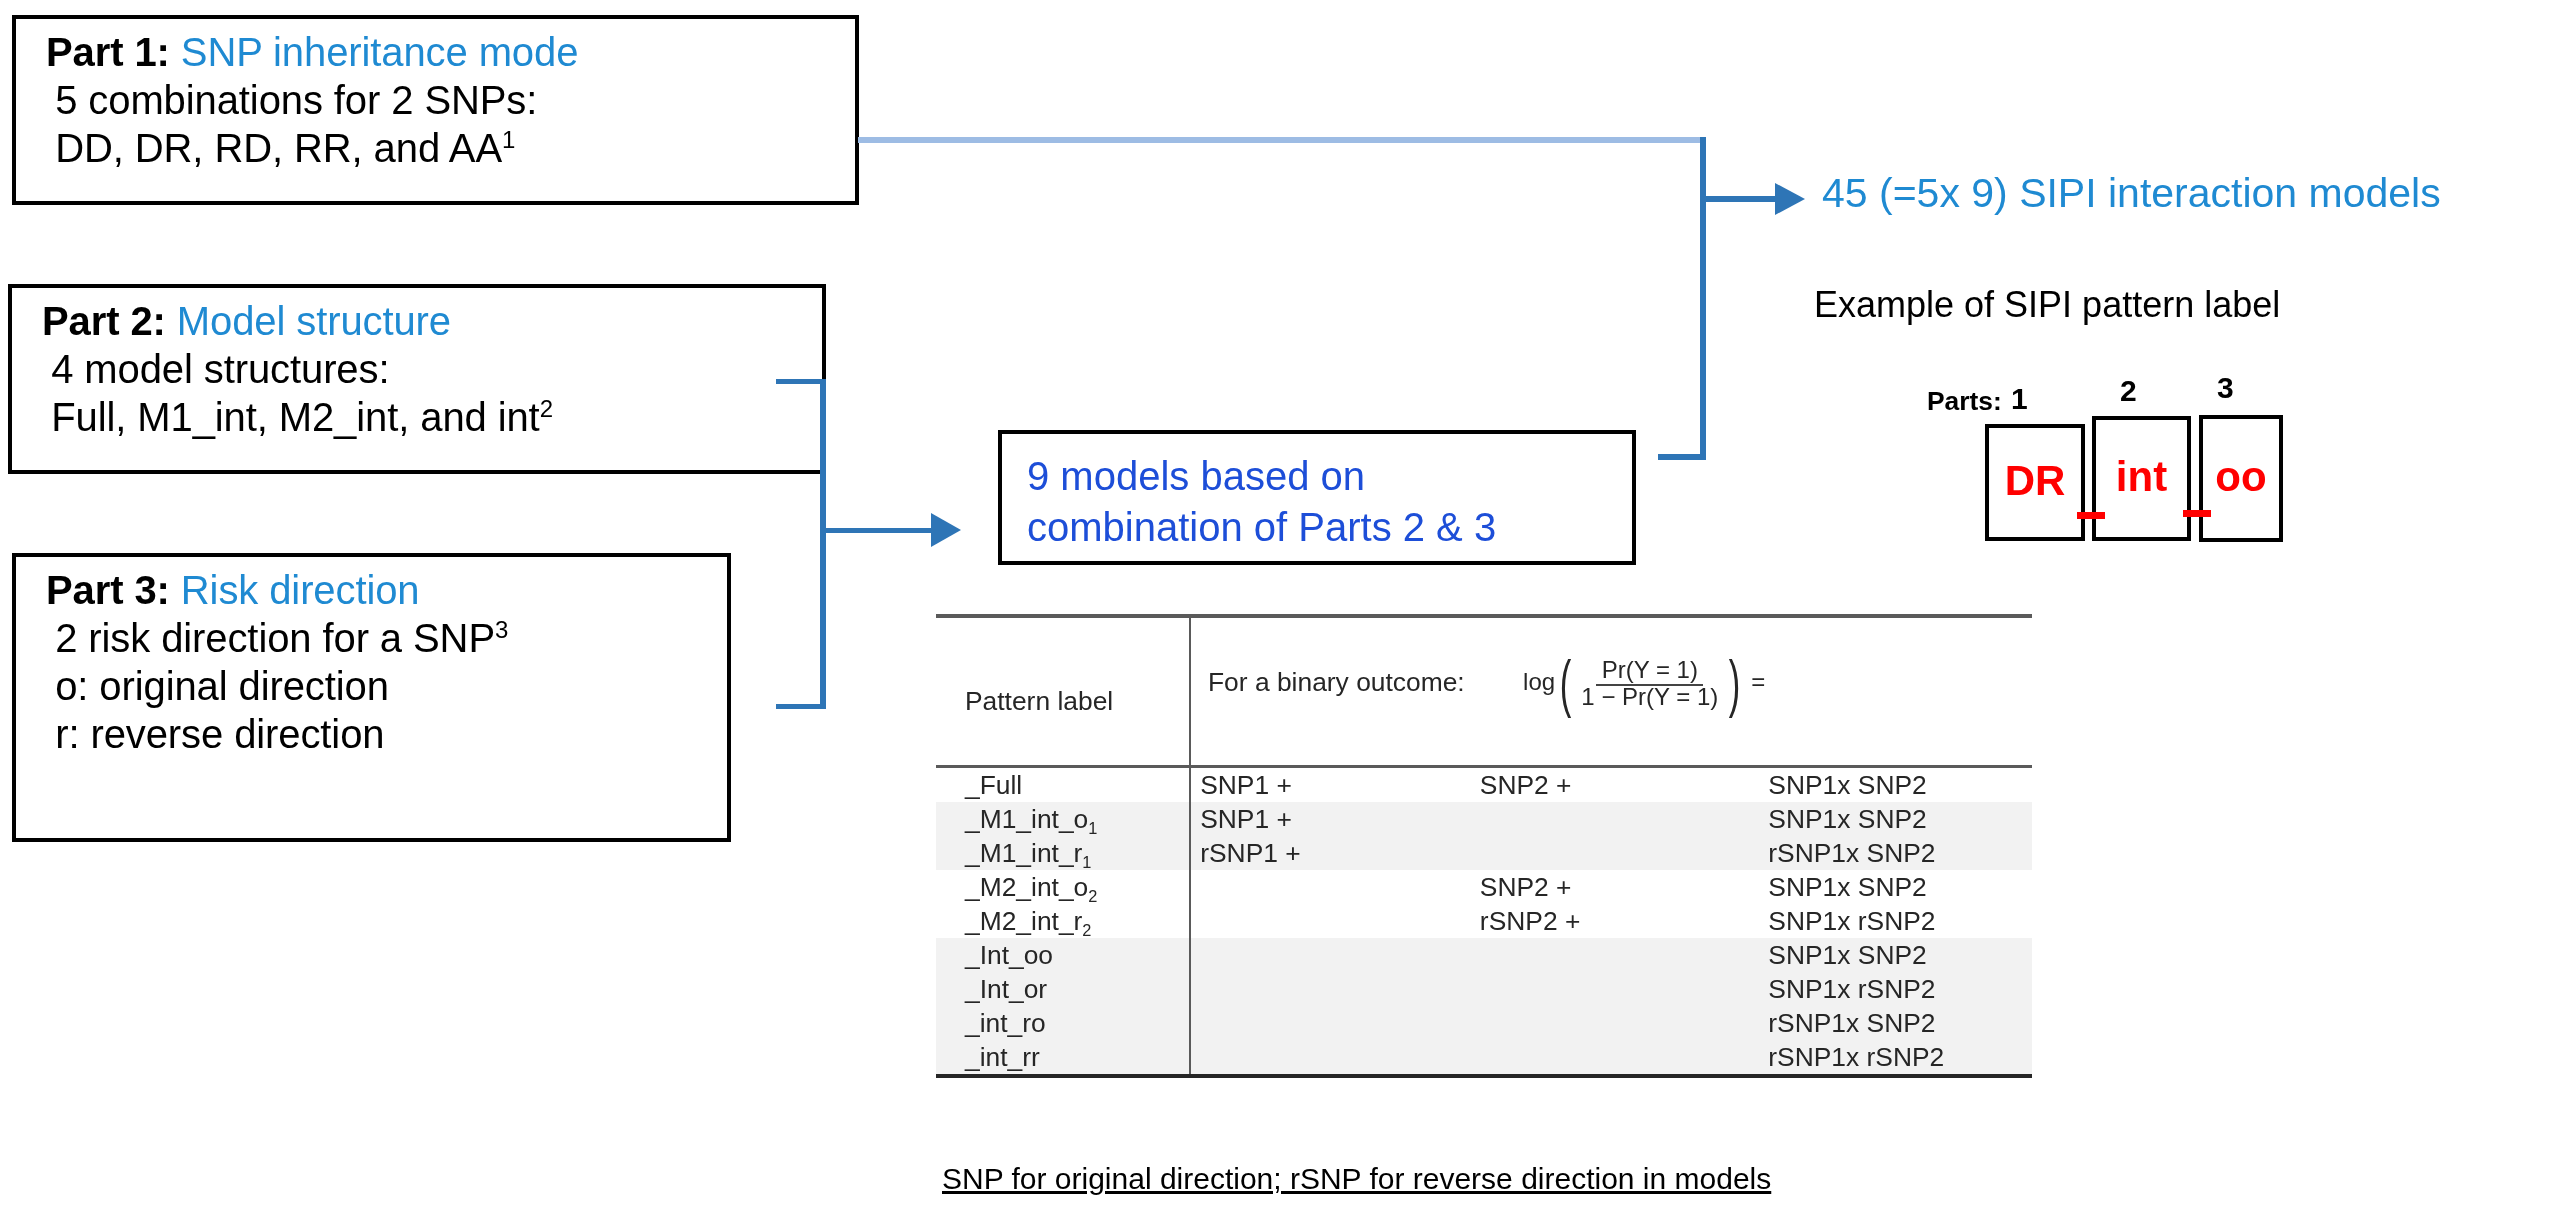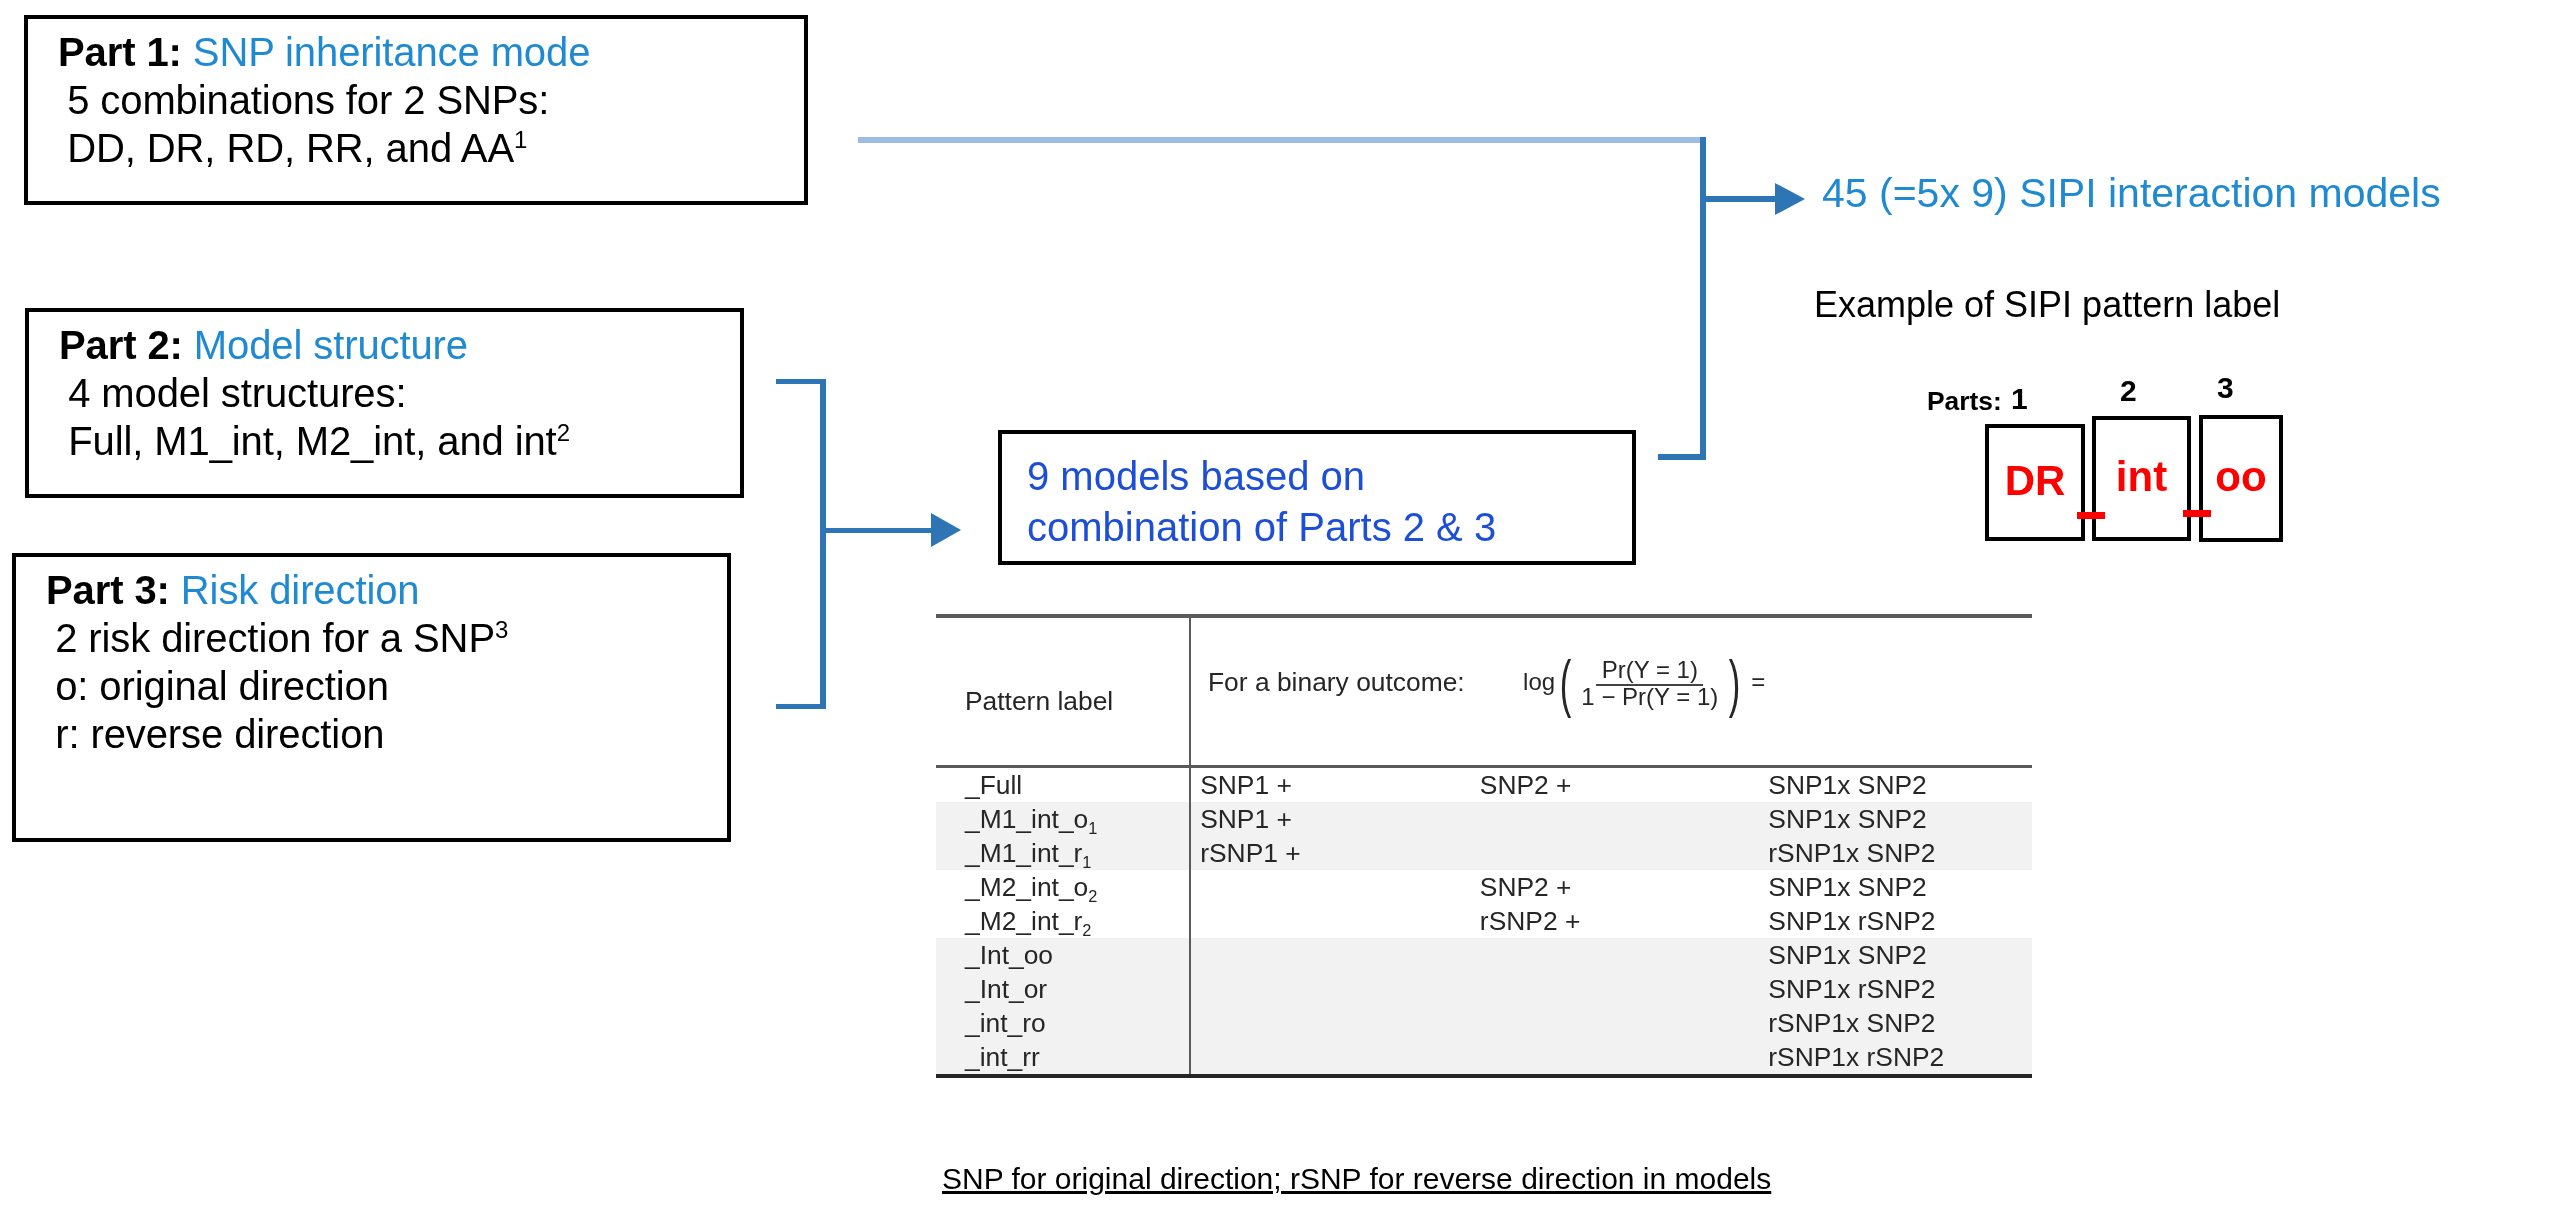--- a/index.html
+++ b/index.html
@@ -24,22 +24,22 @@
     white-space:nowrap;
     color:#000000;
     letter-spacing:-0.1px;
   }
   .partline.first{ padding-left:0; }
   .partline.body{ padding-left:9.2px; }
   .part-kw{ font-weight:bold; color:#000000; }
   .part-blue{ color:#1F8AD2; }
   sup{ font-size:0.60em; vertical-align:super; line-height:0; }
 
-  #part1{ left:24px;  top:14.5px;  width:784px; height:190px; }
-  #part2{ left:25px;  top:284px; width:719px; height:190px;margin-top:24px; }
+  #part1{ left:12px;  top:14.5px;  width:847px; height:190px; }
+  #part2{ left:8px;  top:284px; width:818px; height:190px; }
   #part3{ left:12px;  top:553px; width:719px; height:289px; }
 
   
   #models-box{
     position:absolute;left:998px;top:430px;width:638px;height:135px;
     border:4px solid #000000;background:#ffffff;box-sizing:border-box;
     padding:17px 0 0 25px;
   }
   #models-box .mline{
     font-size:40px;line-height:1.28;color:#1d4ed8;white-space:nowrap;

